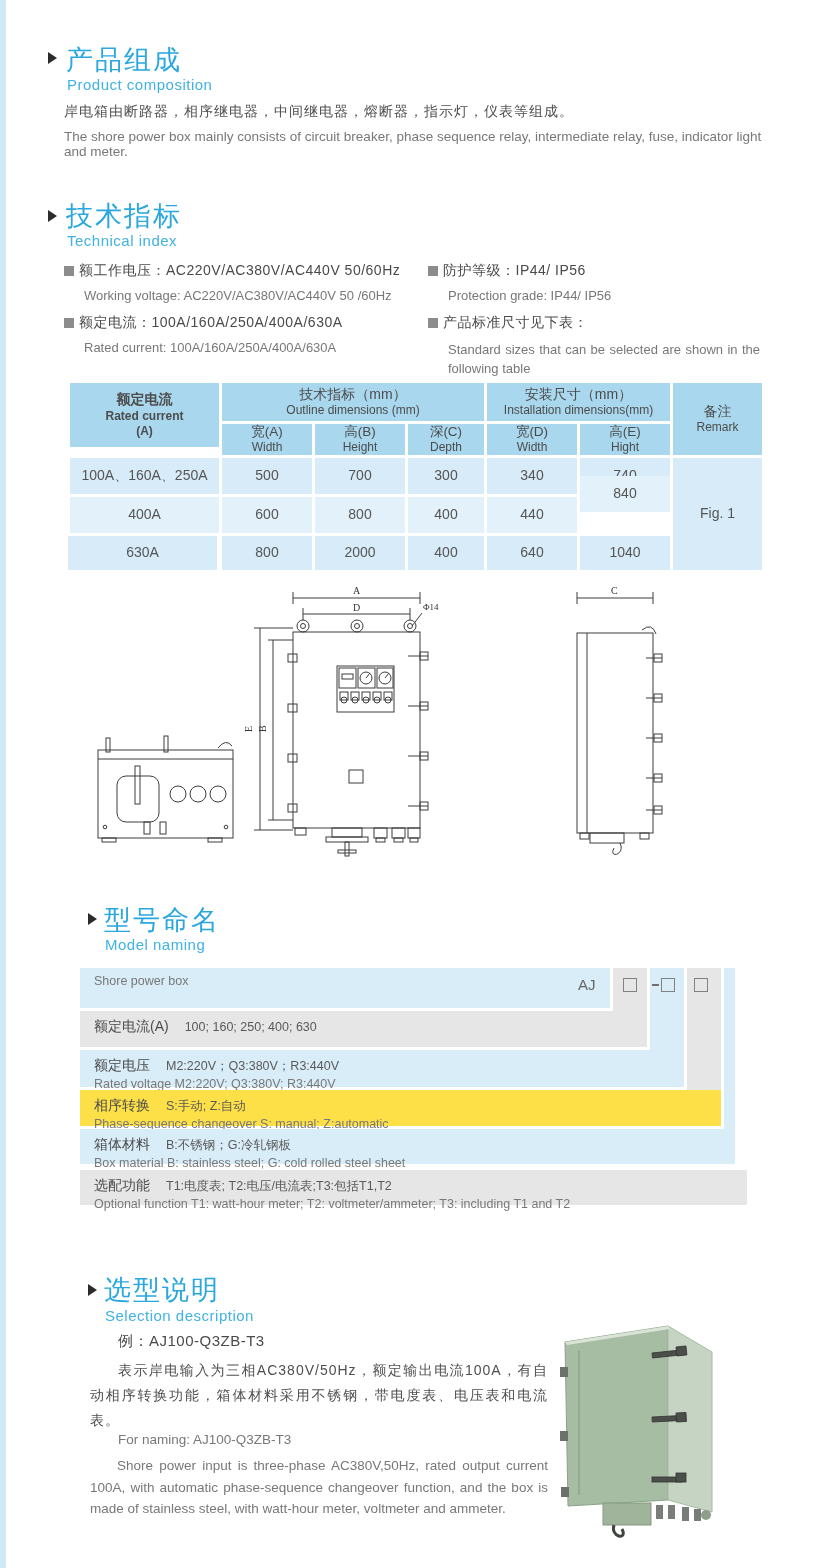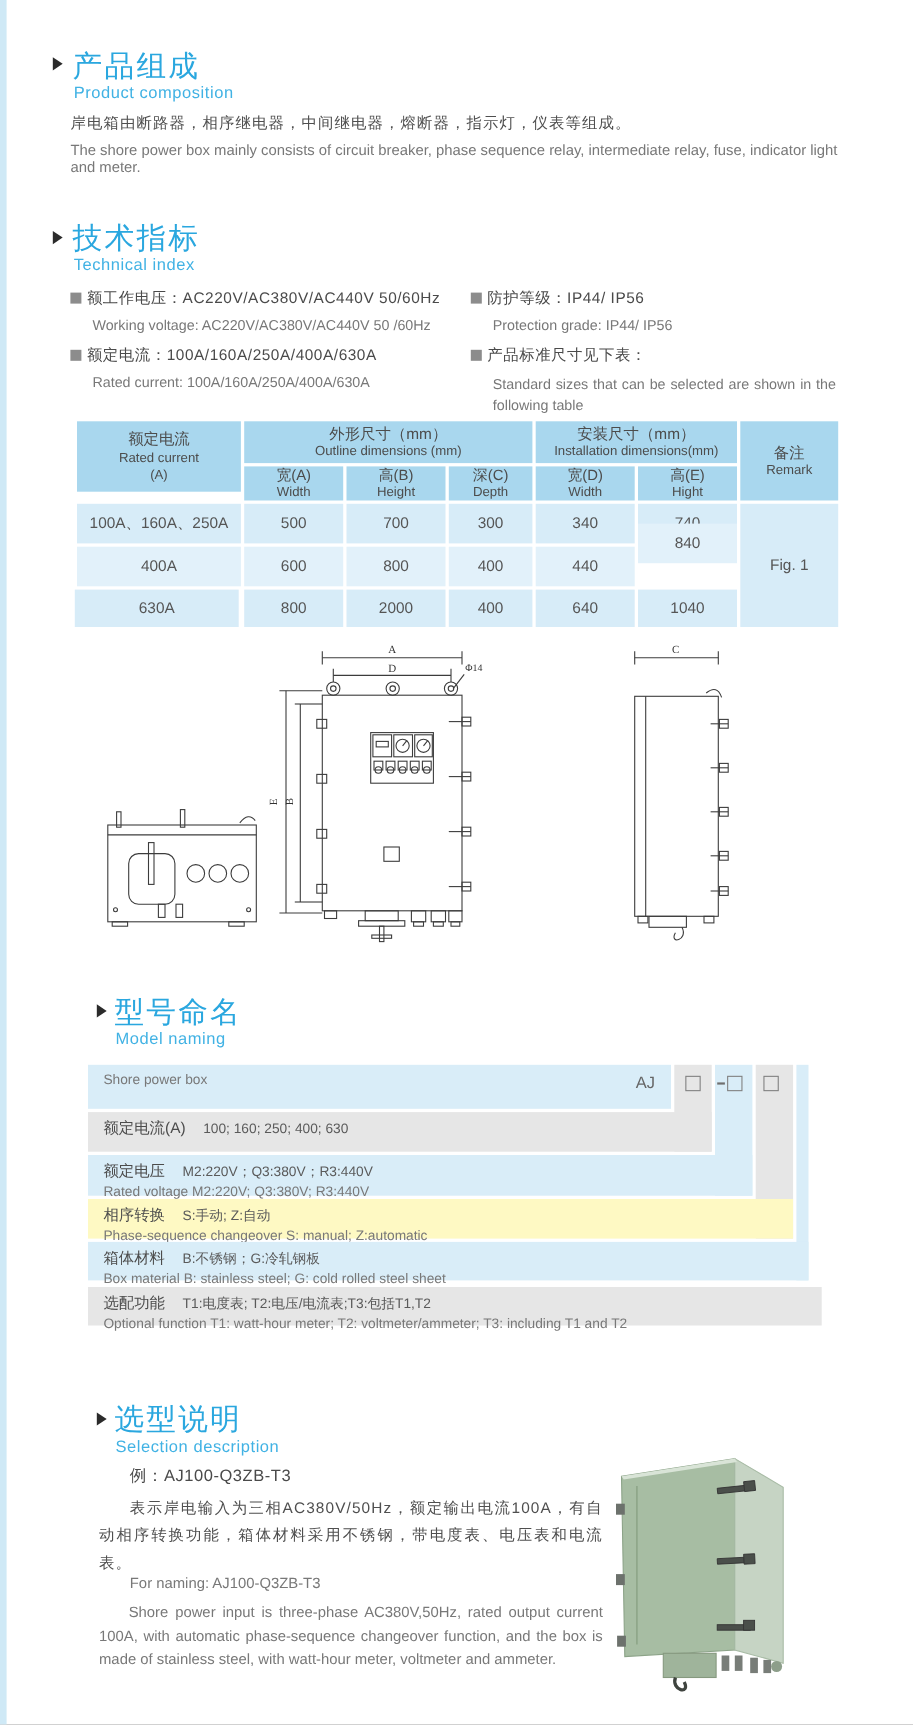--- a/index.html
+++ b/index.html
@@ -54,27 +54,27 @@
   <div class="abs spec-cn" style="left:64px;top:262px;"><span class="sq"></span><span>额工作电压：AC220V/AC380V/AC440V  50/60Hz</span></div>
   <div class="abs spec-en" style="left:84px;top:288px;">Working voltage: AC220V/AC380V/AC440V 50 /60Hz</div>
   <div class="abs spec-cn" style="left:64px;top:314px;"><span class="sq"></span><span>额定电流：100A/160A/250A/400A/630A</span></div>
   <div class="abs spec-en" style="left:84px;top:340px;">Rated current: 100A/160A/250A/400A/630A</div>
   <div class="abs spec-cn" style="left:428px;top:262px;"><span class="sq"></span><span>防护等级：IP44/ IP56</span></div>
   <div class="abs spec-en" style="left:448px;top:288px;">Protection grade: IP44/ IP56</div>
   <div class="abs spec-cn" style="left:428px;top:314px;"><span class="sq"></span><span>产品标准尺寸见下表：</span></div>
   <div class="abs spec-en just" style="left:448px;top:340px;width:312px;line-height:19px;">Standard sizes that can be selected are shown in the following table</div>
 
   <div>
-    <div class="cell c-head" style="left:70px;top:383px;width:149px;height:64px;">
+    <div class="cell c-head" style="left:70px;top:383px;width:149px;height:64px;font-weight:bold;">
       <span class="t-cn">额定电流</span>
       <span class="t-en">Rated current</span>
       <span class="t-en">(A)</span>
     </div>
     <div class="cell c-head" style="left:222px;top:383px;width:262px;height:38px;">
-      <span class="t-cn">外形尺寸（mm）</span>
+      <span class="t-cn">技术指标（mm）</span>
       <span class="t-en">Outline dimensions (mm)</span>
     </div>
     <div class="cell c-head" style="left:487px;top:383px;width:183px;height:38px;">
       <span class="t-cn">安装尺寸（mm）</span>
       <span class="t-en">Installation dimensions(mm)</span>
     </div>
     <div class="cell c-head" style="left:673px;top:383px;width:89px;height:72px;">
       <span class="t-cn">备注</span>
       <span class="t-en">Remark</span>
     </div>
@@ -255,21 +255,21 @@
     <div class="nm-row nm-blue" style="top:968px;width:530px;height:40px;">
       <div class="nm-en" style="margin-top:0;">Shore power box</div>
     </div>
     <div class="nm-row nm-gray" style="top:1011px;width:567px;height:36px;">
       <div><span class="nm-cn nm-lab">额定电流(A)</span><span class="nm-val">100; 160; 250; 400; 630</span></div>
     </div>
     <div class="nm-row nm-blue" style="top:1050px;width:604px;height:37px;">
       <div><span class="nm-cn nm-lab">额定电压</span><span class="nm-val">M2:220V；Q3:380V；R3:440V</span></div>
       <div class="nm-en">Rated voltage  M2:220V;  Q3:380V;  R3:440V</div>
     </div>
-    <div class="nm-row nm-gray" style="top:1090px;width:641px;height:36px;background:#fef9c3;">
+    <div class="nm-row nm-gray" style="top:1090px;width:641px;height:36px;background:#fde047;">
       <div><span class="nm-cn nm-lab">相序转换</span><span class="nm-val">S:手动; Z:自动</span></div>
       <div class="nm-en">Phase-sequence changeover  S: manual;  Z:automatic</div>
     </div>
     <div class="nm-row nm-blue" style="top:1129px;width:655px;height:35px;">
       <div><span class="nm-cn nm-lab">箱体材料</span><span class="nm-val">B:不锈钢；G:冷轧钢板</span></div>
       <div class="nm-en">Box material   B: stainless steel; G: cold rolled steel sheet</div>
     </div>
     <div class="nm-row nm-gray" style="top:1170px;width:667px;height:35px;">
       <div><span class="nm-cn nm-lab">选配功能</span><span class="nm-val">T1:电度表; T2:电压/电流表;T3:包括T1,T2</span></div>
       <div class="nm-en">Optional function  T1: watt-hour meter; T2: voltmeter/ammeter; T3: including T1 and T2</div>

